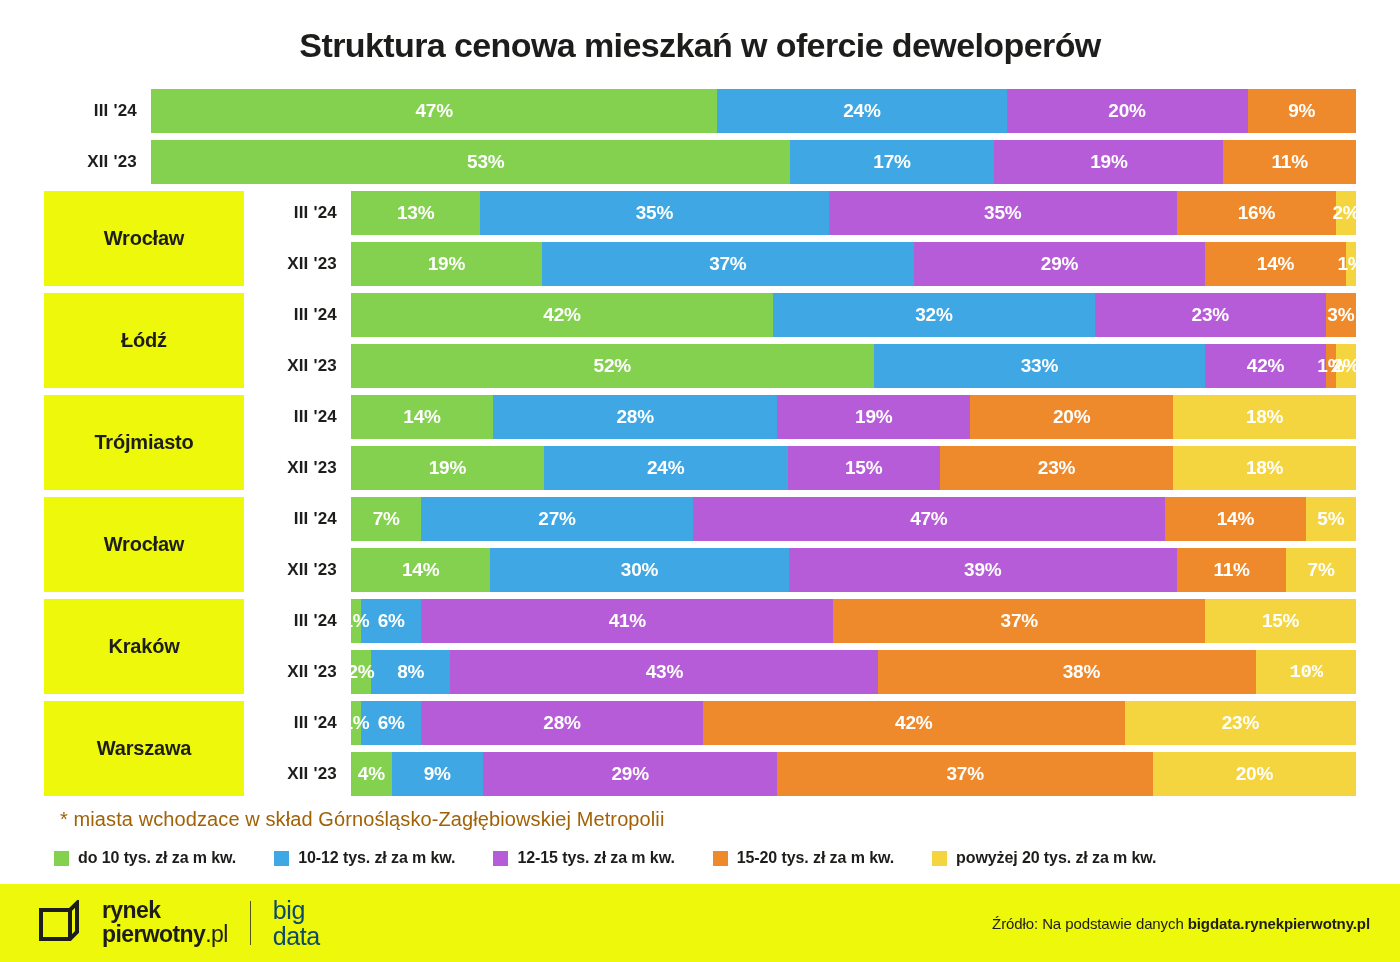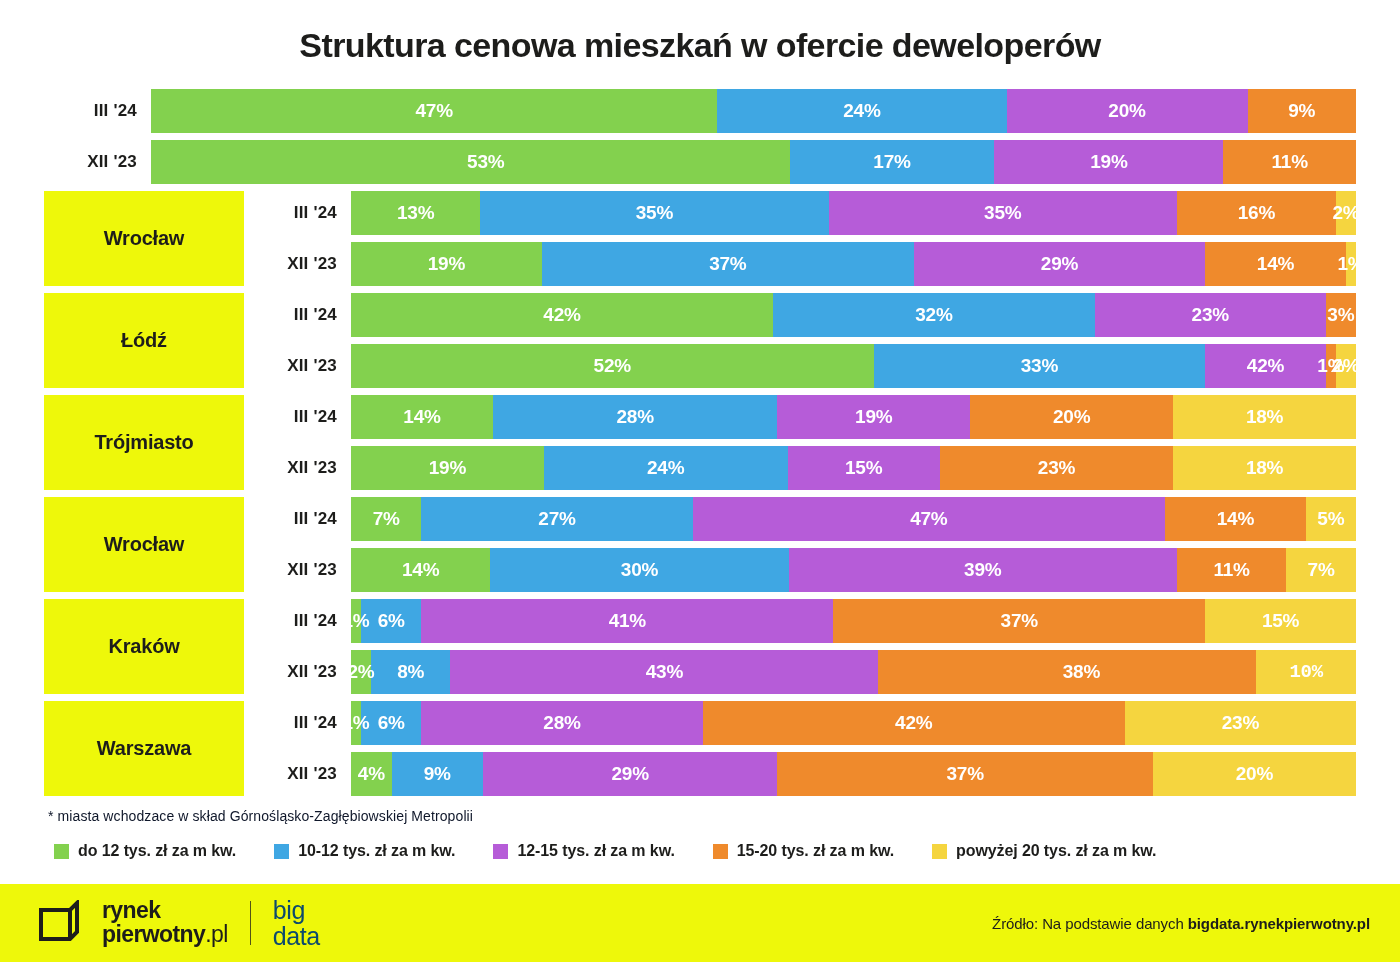--- a/index.html
+++ b/index.html
@@ -107,23 +107,23 @@
   .seg.tiny .val {
     position: absolute;
     left: 50%;
     transform: translateX(-50%);
     z-index: 5;
     pointer-events: none;
   }
 
   
   .footnote {
-    margin: 12px 0 0 48px;
-    font-size: 14px;
-    color: #0f172a;
+    margin: 12px 0 0 60px;
+    font-size: 20px;
+    color: #a16207;
     letter-spacing: 0.1px;
   }
 
   
   .legend {
     display: flex;
     align-items: center;
     margin: 18px 0 0 54px;
     gap: 38px;
   }
@@ -516,21 +516,21 @@
           </div>
         </div>
       </div>
     </div>
 
   <div class="footnote">* miasta wchodzace w skład Górnośląsko-Zagłębiowskiej Metropolii</div>
 
   <div class="legend" id="legend">
       <div class="legend-item">
         <span class="swatch" style="background: rgb(131, 209, 78);"></span>
-        <span>do 12 tys. zł za m kw.</span>
+        <span>do 10 tys. zł za m kw.</span>
       </div>
       <div class="legend-item">
         <span class="swatch" style="background: rgb(63, 167, 227);"></span>
         <span>10-12 tys. zł za m kw.</span>
       </div>
       <div class="legend-item">
         <span class="swatch" style="background: rgb(182, 92, 216);"></span>
         <span>12-15 tys. zł za m kw.</span>
       </div>
       <div class="legend-item">

